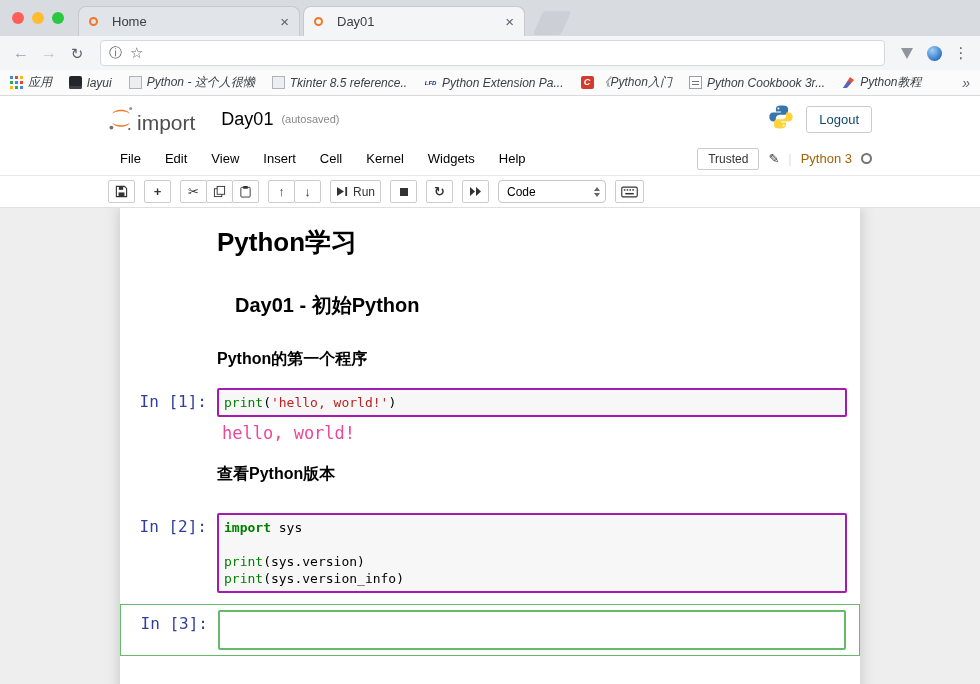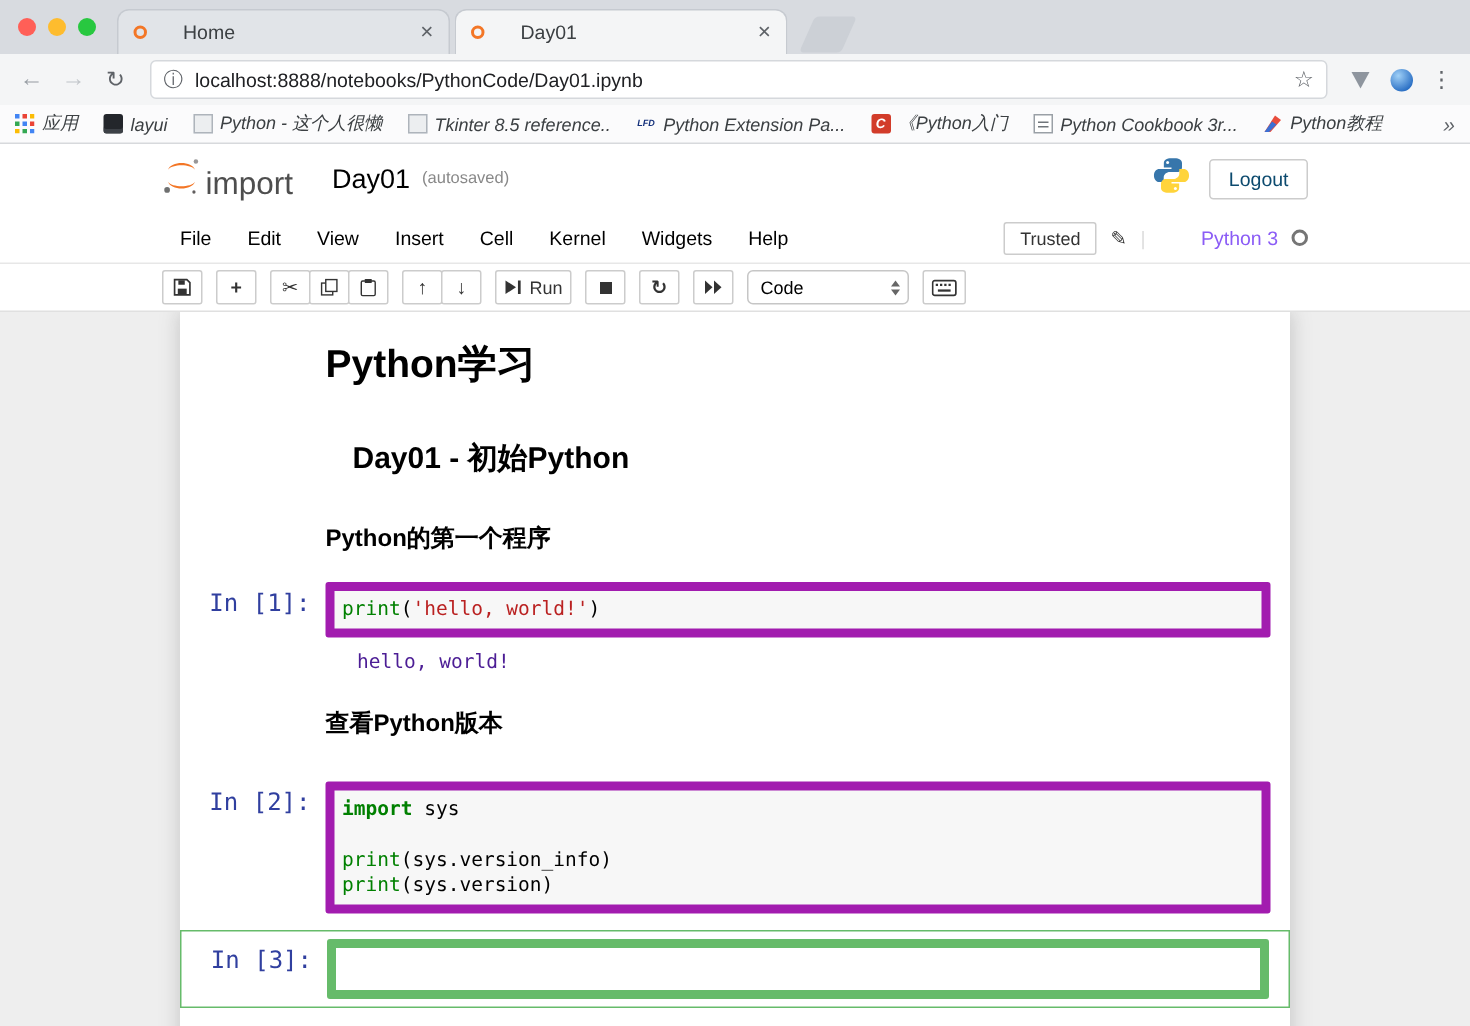--- a/index.html
+++ b/index.html
@@ -6,21 +6,21 @@
   html,body { width:980px; height:684px; overflow:hidden; }
   body { font-family:"Liberation Sans","DejaVu Sans",sans-serif; background:#fff; }
   .window { width:980px; height:684px; overflow:hidden; background:#fff; position:relative; display:flex; flex-direction:column; }
 
   
   .titlebar { height:36px; background:#d8dbe0; display:flex; align-items:flex-end; flex:none; position:relative; }
   .traffic { position:absolute; top:12px; left:12px; display:flex; gap:8px; }
   .tl { width:12px; height:12px; border-radius:50%; display:inline-block; }
   .tl.red{background:#ff5f57;} .tl.yellow{background:#febc2e;} .tl.green{background:#28c840;}
   .tabs { display:flex; align-items:flex-end; margin-left:78px; }
-  .tab { width:222px; height:30px; display:flex; align-items:center; gap:24px; padding:0 10px;
+  .tab { width:222px; height:30px; display:flex; align-items:center; gap:14px; padding:0 10px;
          border-radius:8px 8px 0 0; background:#e1e4e8; border:1px solid #c6cad0; border-bottom:none;
          margin-right:3px; font-size:13px; color:#3c4043; }
   .tab.active { background:#f4f5f6; }
   .tab-label { flex:1; white-space:nowrap; overflow:hidden; }
   .tab-close { color:#5f6368; font-size:15px; line-height:1; cursor:default; }
   .favicon { width:9px; height:9px; border:2.5px solid #f37626; border-radius:50%; flex:none; }
   .newtab { width:28px; height:24px; background:#ccd0d6; transform:skewX(-24deg); border-radius:3px; margin:0 0 1px 10px; }
 
   
   .navbar { height:34px; background:#f4f5f6; display:flex; align-items:center; padding:0 8px; gap:2px; flex:none; }
@@ -59,21 +59,21 @@
   .logout { border:1px solid #ccc; border-radius:3px; background:#fff; padding:5px 12px; font-size:13px; color:#0c4a6e; }
 
   
   .jp-menubar { height:34px; display:flex; align-items:center; padding:0 108px; border-bottom:1px solid #e7e7e7;
                 background:#fff; font-size:13px; color:#000; flex:none; }
   .menu-item { padding:6px 12px; }
   .menu-right { margin-left:auto; display:flex; align-items:center; gap:9px;text-align:right; }
   .trusted { border:1px solid #ccc; border-radius:2px; padding:3px 10px; font-size:12px; color:#333; background:#fff; }
   .pencil { font-size:13px; color:#333; }
   .mr-div { color:#ddd; }
-  .kernel-name { font-size:13px; color:#8b5cf6;margin-left:28px; }
+  .kernel-name { font-size:13px; color:#a16207; }
   .kernel-circle { width:11px; height:11px; border:2px solid #757575; border-radius:50%; }
 
   
   .jp-toolbar { height:32px; display:flex; align-items:center; padding:0 108px; background:#fff; gap:9px;
                 border-bottom:1px solid #e0e0e0; flex:none; }
   .btn-group { display:flex; }
   .tbtn { height:23px; min-width:27px; border:1px solid #ccc; background:#fff; border-radius:2px;
           display:flex; align-items:center; justify-content:center; font-size:12px; color:#333; padding:0 5px; }
   .btn-group .tbtn + .tbtn { margin-left:-1px; }
   .tbtn .glyph { font-size:13px; line-height:1; }
@@ -92,30 +92,30 @@
           padding:6px 0 20px; min-height:520px; }
   .cell { padding:5px; }
   .row { display:flex; }
   .prompt { width:92px; flex:none; text-align:right; padding:5px 10px 0 0;
             font-family:"DejaVu Sans Mono","Liberation Mono",monospace; font-size:16px; line-height:17px;
             color:#303f9f; white-space:pre; }
   .md-body { flex:1; padding-right:8px; color:#000; }
   .md-body h1 { font-size:26px; margin:6px 0 8px; }
   .md-body h2 { font-size:20px; margin:14px 18px 8px; }
   .md-body h3 { font-size:16px; margin:12px 0 8px; }
-  .input-area { flex:1; margin-right:8px; border:6px solid #a21caf; border-radius:2px; background:#f7f7f7; padding:4px 5px; }
+  .input-area { flex:1; margin-right:8px; border:2px solid #a21caf; border-radius:2px; background:#f7f7f7; padding:4px 5px; }
   .cm-line { font-family:"DejaVu Sans Mono","Liberation Mono",monospace; font-size:13px; line-height:17px; white-space:pre; color:#000; }
   .tok-keyword { color:#008000; font-weight:bold; }
   .tok-builtin { color:#008000; }
   .tok-string  { color:#ba2121; }
   .tok-plain   { color:#000; }
   .output-row { margin-top:8px; }
   .out-text { flex:1; margin-right:8px; padding-left:5px;
-              font-family:"DejaVu Sans Mono","Liberation Mono",monospace; font-size:13px; line-height:17px;
-              white-space:pre-wrap; color:#4c1d95;margin-left:16px; }
+              font-family:"DejaVu Sans Mono","Liberation Mono",monospace; font-size:17px; line-height:17px;
+              white-space:pre-wrap; color:#ec4899; }
   .codecell-2 { margin-top:10px; }
   .cell.selected { border:1px solid #66bb6a; margin-top:6px; }
   .cell.selected .input-area { border-color:#66bb6a; background:#fff; height:40px; }
 </style>
 </head>
 <body>
 
 <div class="window">
 
   <div class="titlebar">
@@ -138,21 +138,20 @@
       <div class="newtab"></div>
     </div>
   </div>
 
   <div class="navbar">
     <span class="navbtn nav-back">←</span>
     <span class="navbtn nav-fwd">→</span>
     <span class="navbtn nav-reload">↻</span>
     <div class="omnibox">
       <span class="info-icon">ⓘ</span>
-      <span class="url">localhost:8888/notebooks/PythonCode/Day01.ipynb</span>
       <span class="star-icon">☆</span>
     </div>
     <span class="ext-tri"></span>
     <span class="ext-globe"></span>
     <span class="menu-dots">⋮</span>
   </div>
 
   <div class="bookmarks">
     <div class="bm">
       <span class="bmicon">
@@ -391,22 +390,22 @@
             </div>
         </div>
       </div>
 
       <div class="cell codecell-2">
         <div class="row">
           <div class="prompt">In [2]:</div>
           <div class="input-area">
               <div class="cm-line"><span class="tok-keyword">import</span><span class="tok-plain"> sys</span></div>
               <div class="cm-line">&nbsp;</div>
+              <div class="cm-line"><span class="tok-builtin">print</span><span class="tok-plain">(sys.version)</span></div>
               <div class="cm-line"><span class="tok-builtin">print</span><span class="tok-plain">(sys.version_info)</span></div>
-              <div class="cm-line"><span class="tok-builtin">print</span><span class="tok-plain">(sys.version)</span></div>
             </div>
         </div>
       </div>
 
       <div class="cell selected">
         <div class="row">
           <div class="prompt">In [3]:</div>
           <div class="input-area"></div>
         </div>
       </div>

